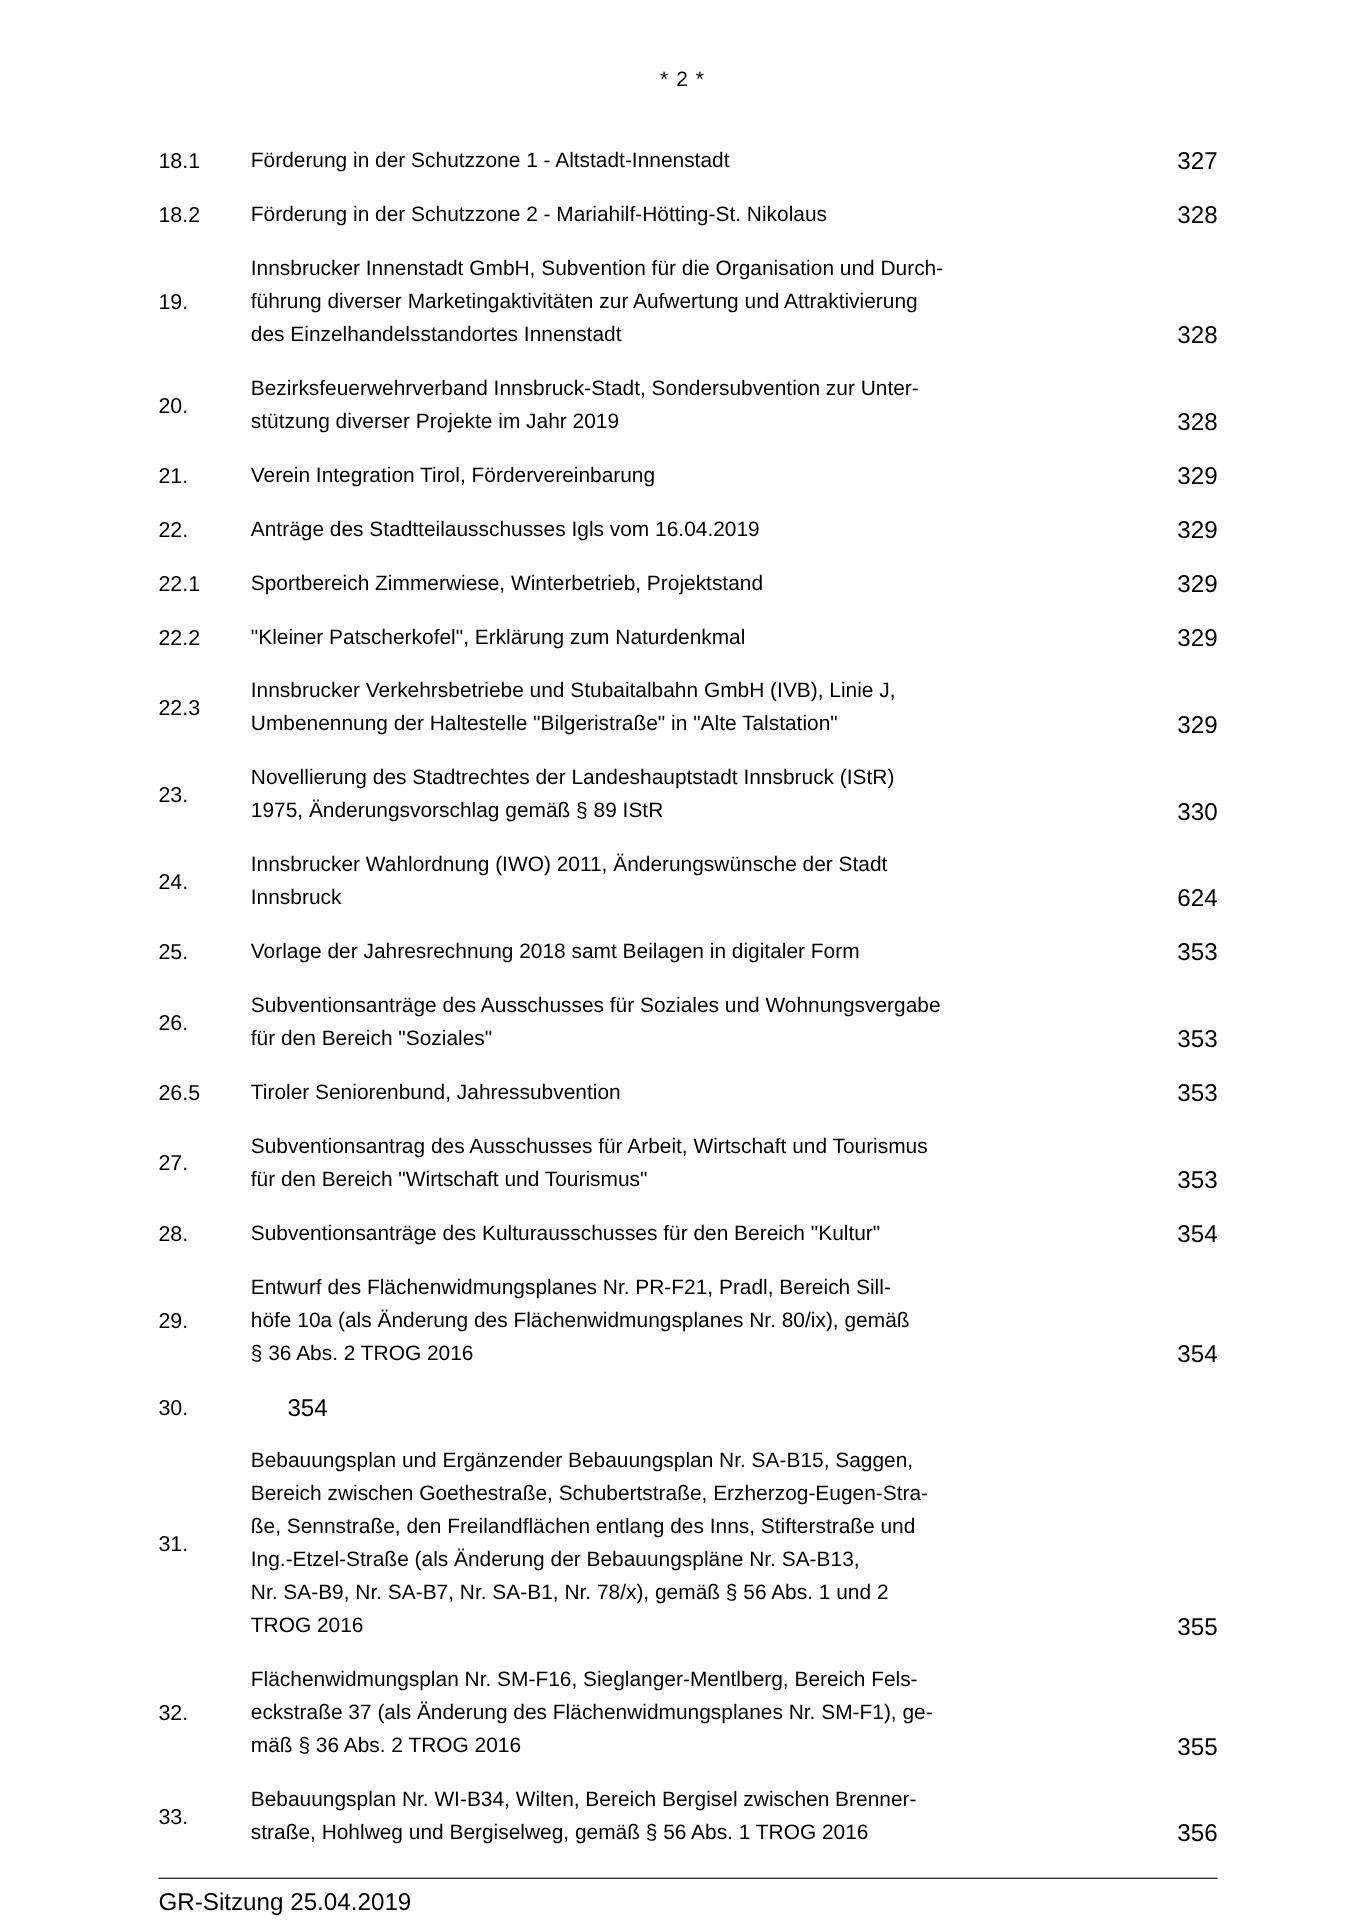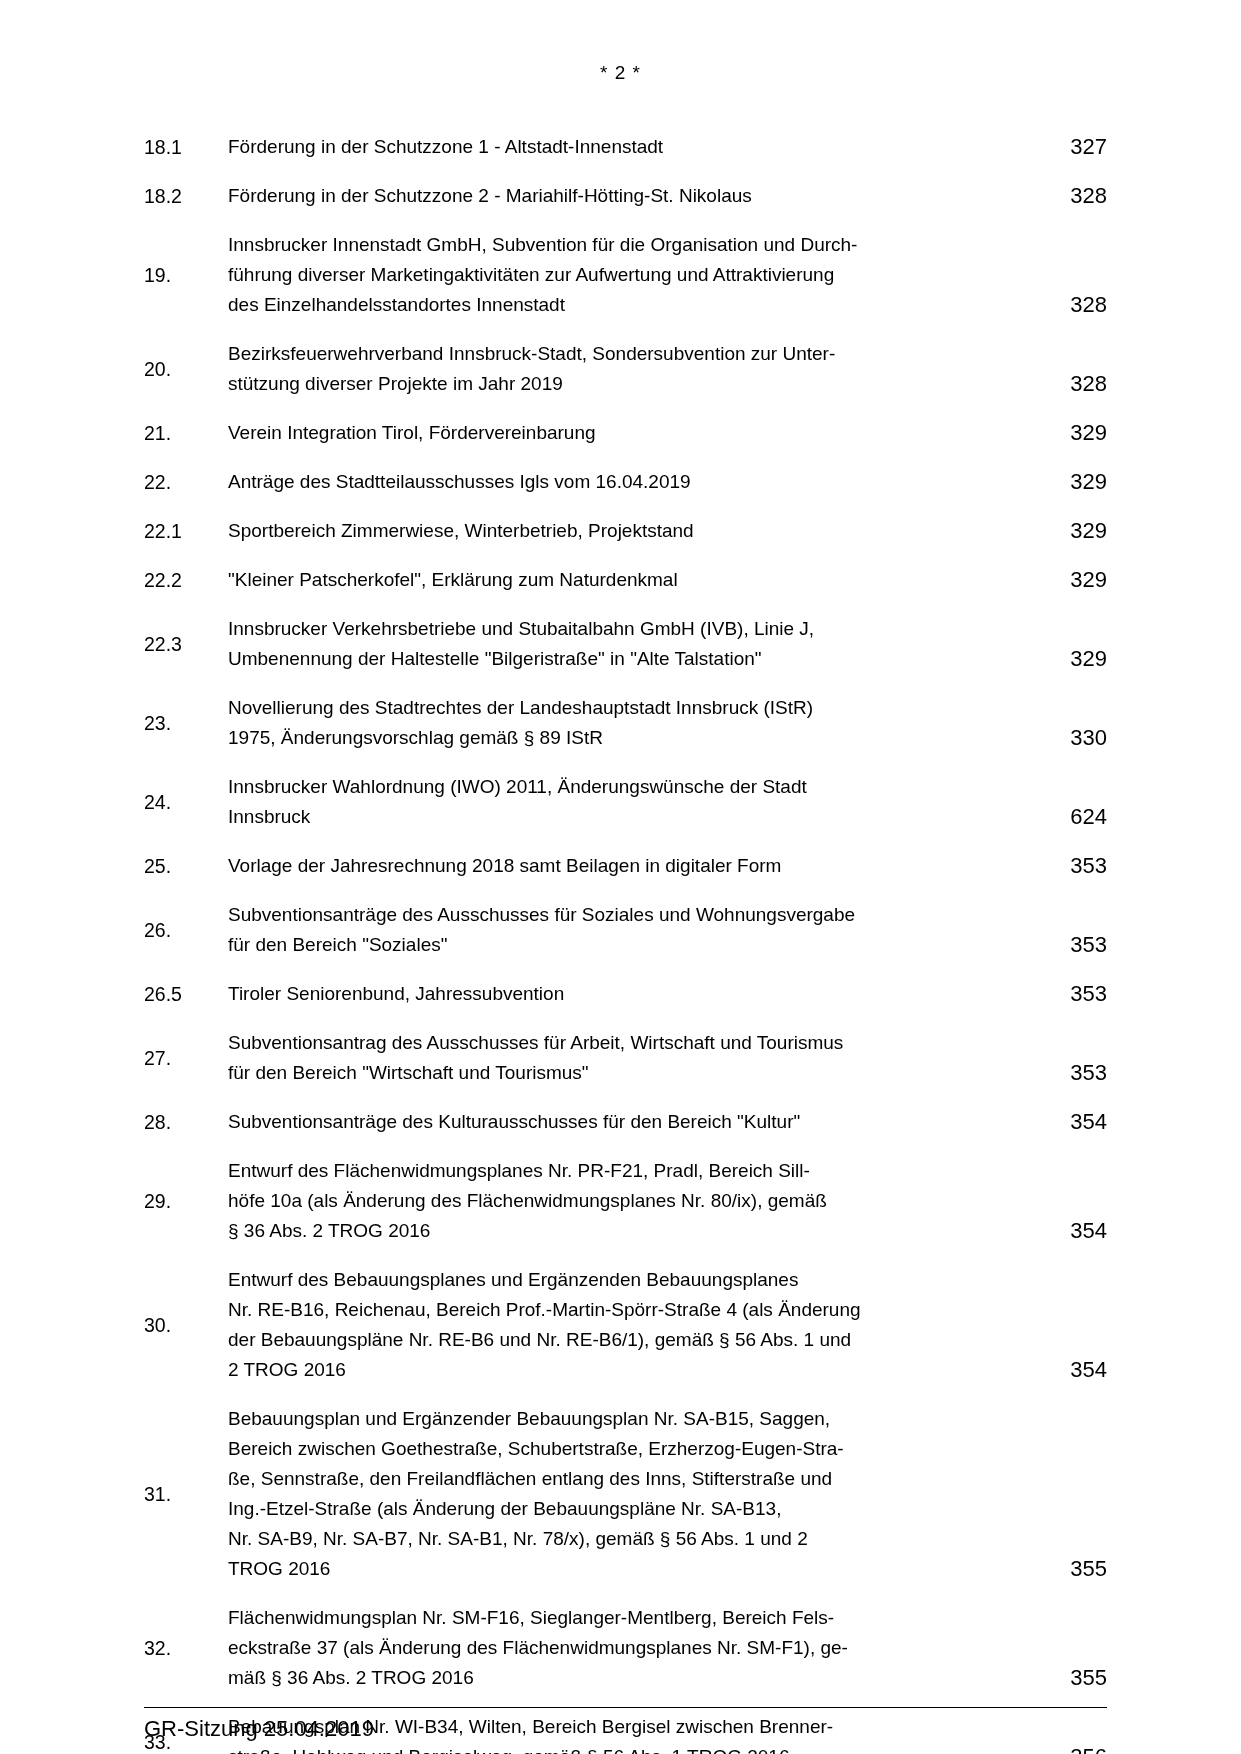--- a/index.html
+++ b/index.html
@@ -174,24 +174,20 @@
       </div>
       <div class="toc-row multiline">
         <div class="toc-num">29.</div>
         <div class="toc-title">Entwurf des Flächenwidmungsplanes Nr. PR-F21, Pradl, Bereich Sill-
 höfe 10a (als Änderung des Flächenwidmungsplanes Nr. 80/ix), gemäß
 § 36 Abs. 2 TROG 2016</div>
         <div class="toc-page">354</div>
       </div>
       <div class="toc-row multiline">
         <div class="toc-num">30.</div>
-        <div class="toc-title">Entwurf des Bebauungsplanes und Ergänzenden Bebauungsplanes
-Nr. RE-B16, Reichenau, Bereich Prof.-Martin-Spörr-Straße 4 (als Änderung
-der Bebauungspläne Nr. RE-B6 und Nr. RE-B6/1), gemäß § 56 Abs. 1 und
-2 TROG 2016</div>
         <div class="toc-page">354</div>
       </div>
       <div class="toc-row multiline">
         <div class="toc-num">31.</div>
         <div class="toc-title">Bebauungsplan und Ergänzender Bebauungsplan Nr. SA-B15, Saggen,
 Bereich zwischen Goethestraße, Schubertstraße, Erzherzog-Eugen-Stra-
 ße, Sennstraße, den Freilandflächen entlang des Inns, Stifterstraße und
 Ing.-Etzel-Straße (als Änderung der Bebauungspläne Nr. SA-B13,
 Nr. SA-B9, Nr. SA-B7, Nr. SA-B1, Nr. 78/x), gemäß § 56 Abs. 1 und 2
 TROG 2016</div>

